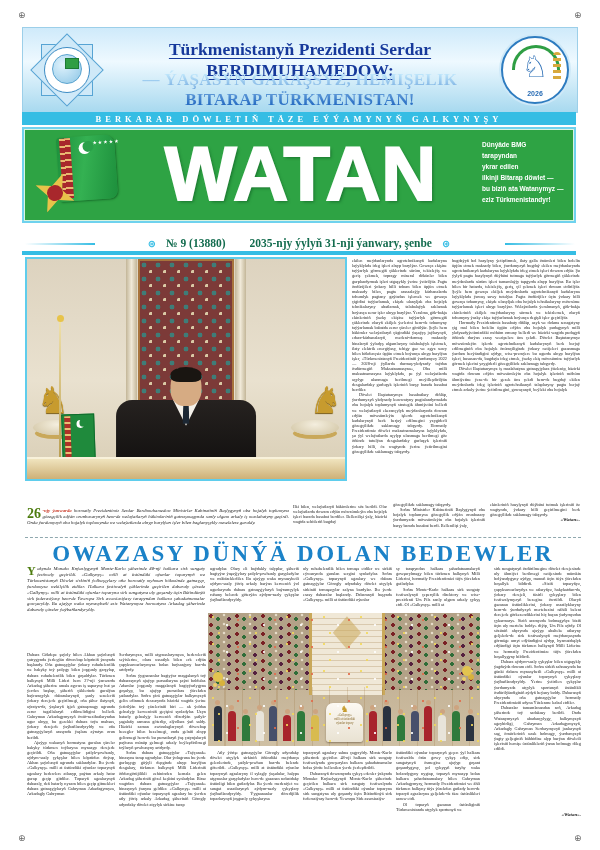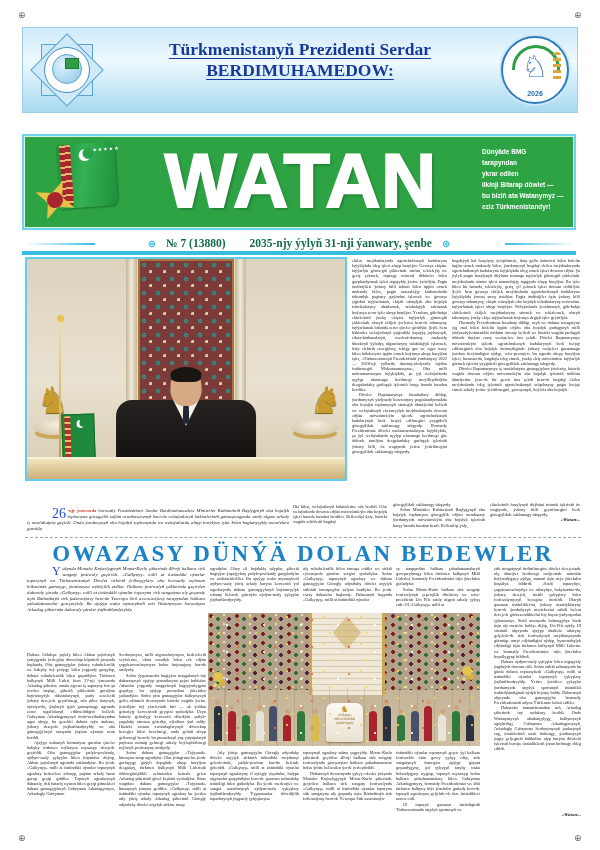--- a/index.html
+++ b/index.html
@@ -38,21 +38,21 @@
   @supports (-webkit-background-clip:text){
     #banner-l2{background:linear-gradient(180deg,#bfe6fb 10%,#2a6fc4 85%);
       -webkit-background-clip:text;background-clip:text;color:transparent;text-shadow:none;}
   }
 
   
   #cyanstrip{left:22px;top:112px;width:554px;height:13px;background:#35bde4;
     color:#fff;font-weight:bold;font-size:8.5px;letter-spacing:4px;text-align:center;line-height:14px;}
 
   
-  #masthead{left:22px;top:134px;width:550px;height:92px;background:#2ea344;
+  #masthead{left:22px;top:127px;width:550px;height:92px;background:#2ea344;
     border:2px solid #6fd2ee;box-shadow:inset 0 0 0 1px #d9f4e2;}
   #mh-flagart{position:absolute;left:8px;top:5px;width:92px;height:80px;}
   .flagcloth{position:absolute;left:26px;top:2px;width:58px;height:64px;background:
      linear-gradient(100deg,#1d8f3c 0%,#34b152 45%,#1d8f3c 100%);
      border-radius:4px 10px 8px 2px;transform:rotate(-4deg);box-shadow:1px 1px 2px rgba(0,60,20,.5);}
   .flagstripe{position:absolute;left:3px;top:1px;width:11px;height:60px;background:#a8272c;
      background-image:repeating-linear-gradient(180deg,rgba(240,200,120,.9) 0 2px,transparent 2px 7px);}
   .flagcres{position:absolute;left:22px;top:6px;width:12px;height:12px;border-radius:50%;background:#fff;}
   .flagcres::after{content:"";position:absolute;left:4px;top:-1px;width:11px;height:11px;border-radius:50%;background:#2aa04a;}
   .flagstars{position:absolute;left:36px;top:4px;color:#fff;font-size:5px;letter-spacing:1px;}
@@ -75,21 +75,21 @@
   #issueline .numpart{margin-right:24px;}
   .sideline{position:absolute;top:243px;height:2px;width:70px;background:linear-gradient(90deg,transparent,#35bde4);}
   #cyanbar2{left:22px;top:251px;width:554px;height:4px;background:#35bde4;}
 
   
   .bt{position:absolute;font-size:4.3px;line-height:5.15px;text-align:justify;color:#1d1d1d;overflow:hidden;}
   .bt p{margin:0;text-indent:7px;}
   .bt p.noind{text-indent:0;}
   .sig{font-weight:bold;font-style:italic;text-align:right;font-size:5px;margin-top:2px;}
   .introit{font-style:italic;font-size:4.75px;line-height:5.9px;}
-  .introit .dcap{float:left;font-style:normal;font-weight:normal;color:#1d4ed8;font-size:14px;line-height:11px;margin-right:1.5px;margin-left:25px;}
+  .introit .dcap{float:left;font-style:normal;font-weight:bold;color:#4d7c0f;font-size:14px;line-height:11px;margin-right:1.5px;}
   .introit .red{color:#c93a28;font-weight:bold;}
   .dashline{position:absolute;border-top:1.6px dashed #8fa8ae;}
 
   .headline1{position:absolute;text-align:center;font-weight:bold;color:#2f9e44;
     font-size:21px;letter-spacing:5px;}
   .headline2{position:absolute;text-align:center;font-weight:bold;color:#1b82c8;
     font-size:23px;letter-spacing:2.5px;}
 
   
   #photo1{left:25px;top:257px;width:318px;height:220px;border:2.5px solid #5fcdec;
@@ -180,28 +180,30 @@
 
   <div id="banner" class="abs">
     <div id="logo-left">
       <div class="star8"></div>
       <div class="star8 r45"></div>
       <div class="circ"></div>
       <div class="globe"></div>
       <div class="gflag"></div>
     </div>
     <div id="banner-l1">Türkmenistanyň Prezidenti Serdar BERDIMUHAMEDOW:</div>
+    <div id="banner-l2">— ÝAŞASYN GARAŞSYZ, HEMIŞELIK BITARAP TÜRKMENISTAN!</div>
     <div id="logo-right">
       <div class="harc"></div>
       <div class="hglyph">♘</div>
       <div class="dots"></div>
       <div class="yr">2026</div>
     </div>
   </div>
 
+  <div id="cyanstrip" class="abs">BERKARAR DÖWLETIŇ TÄZE EÝÝAMYNYŇ GALKYNYŞY</div>
 
   <div id="masthead" class="abs">
     <div id="mh-flagart">
       <div class="flagcloth">
         <div class="flagstripe"></div>
         <div class="flagcres"></div>
         <div class="flagstars">★★★★★</div>
       </div>
       <div class="mh-star"></div>
     </div>
@@ -210,21 +212,21 @@
       <div>Dünýäde BMG</div>
       <div>tarapyndan</div>
       <div>ykrar edilen</div>
       <div>ilkinji Bitarap döwlet —</div>
       <div>bu biziň ata Watanymyz —</div>
       <div>eziz Türkmenistandyr!</div>
     </div>
   </div>
 
   <div id="issueline" class="abs">
-    <span class="orn">⊛</span><span class="numpart">№ 7 (13880)</span><span>2035-njy ýylyň  31-nji ýanwary, şenbe</span><span class="orn">⊛</span>
+    <span class="orn">⊛</span><span class="numpart">№ 9 (13880)</span><span>2035-njy ýylyň  31-nji ýanwary, şenbe</span><span class="orn">⊛</span>
   </div>
   <div class="sideline" style="left:25px;"></div>
   <div class="sideline" style="right:25px;transform:scaleX(-1);"></div>
   <div id="cyanbar2" class="abs"></div>
 
   <div id="photo1" class="abs">
     <div id="carpet"></div>
     <div class="pil" style="left:31%;"></div>
     <div class="pil" style="left:65.5%;"></div>
     <div class="mtable" style="left:2%;"></div>

